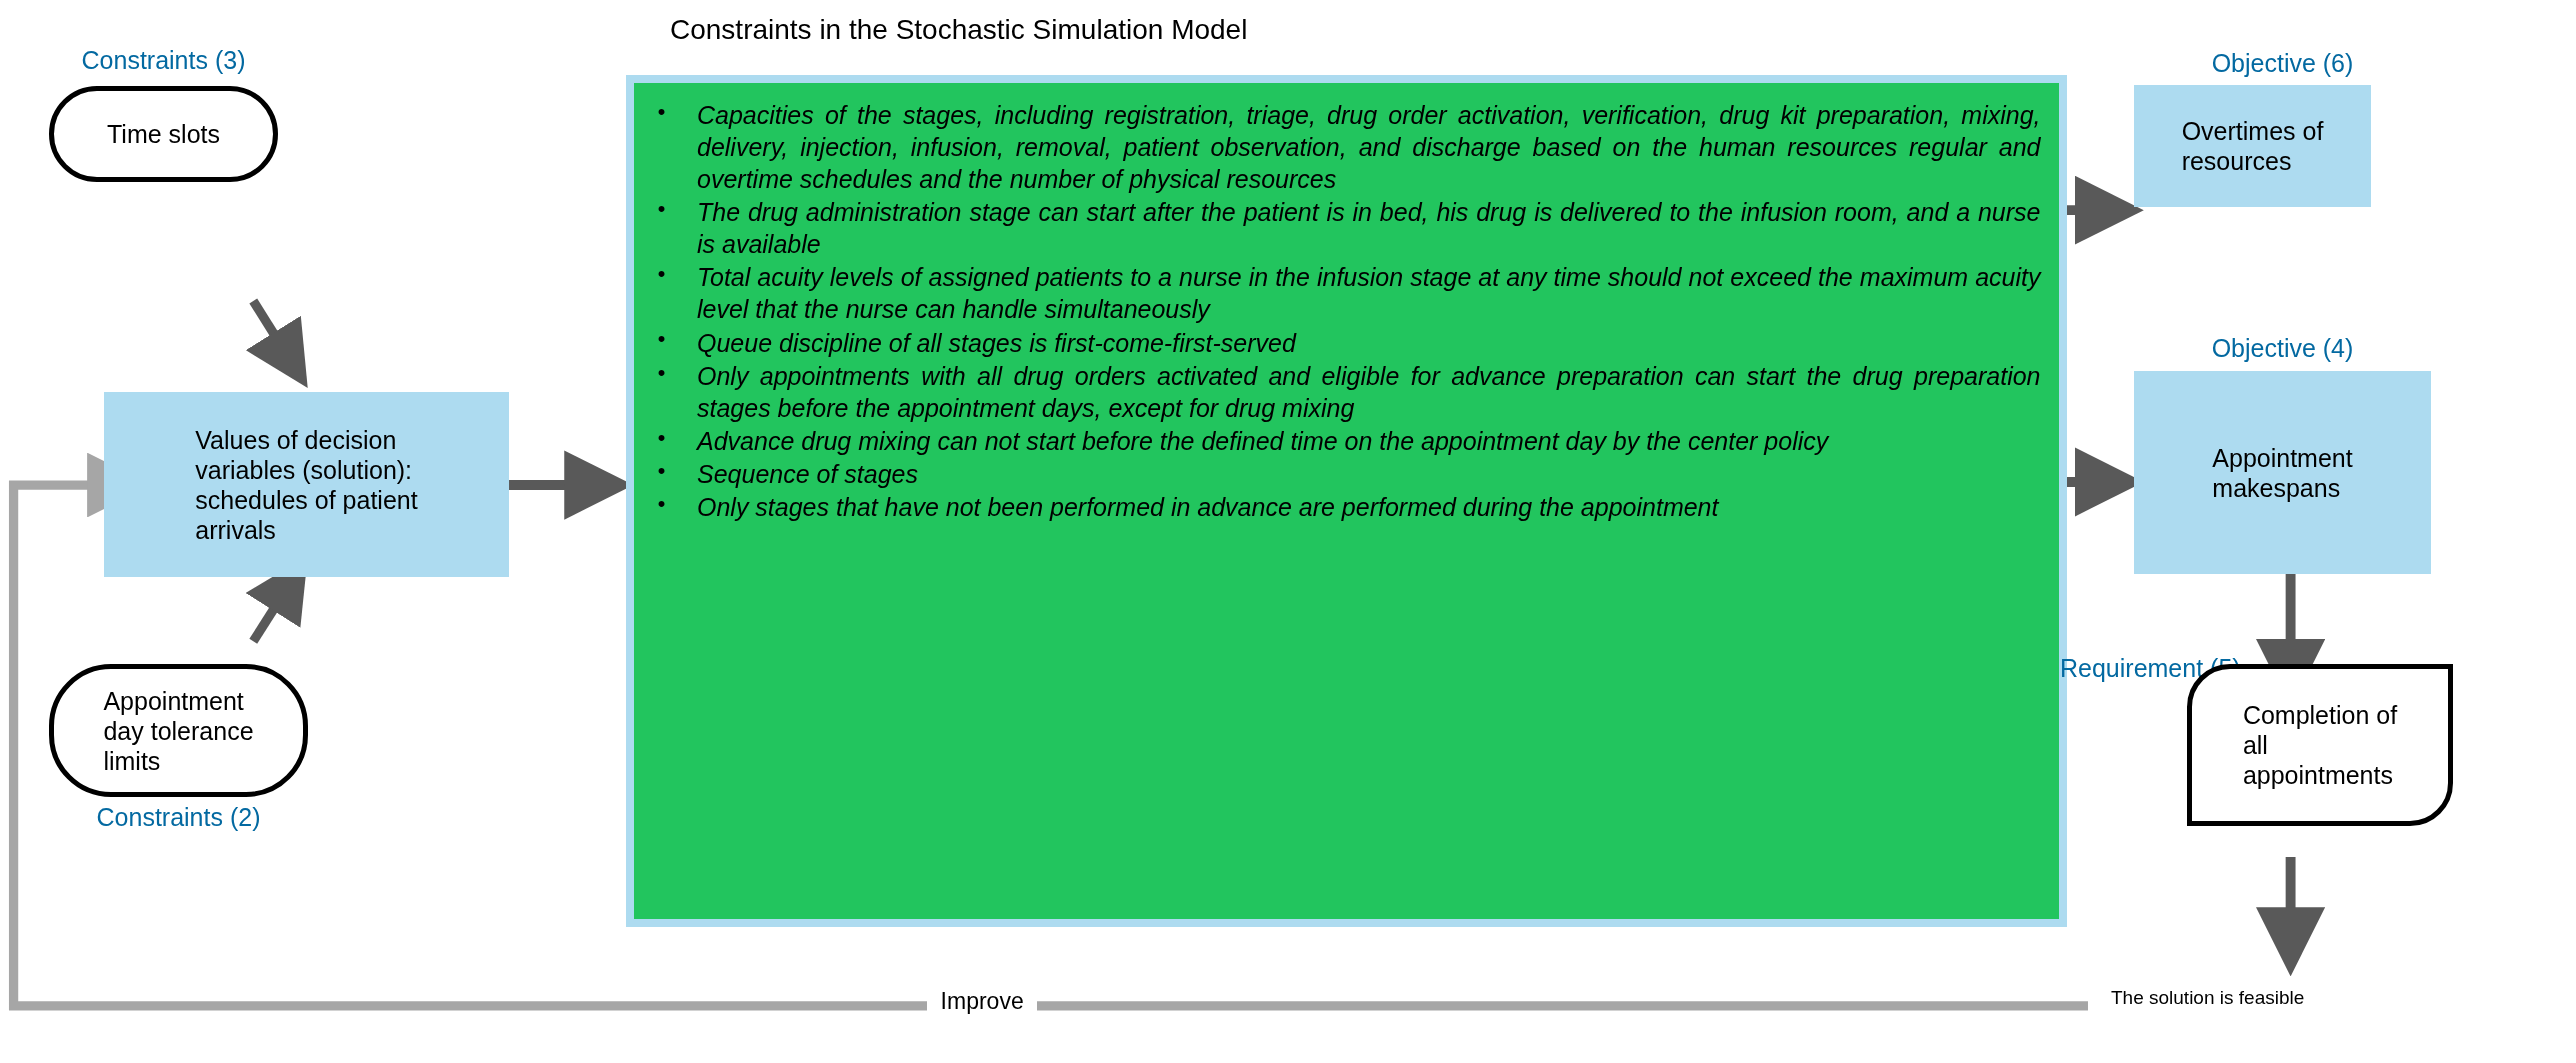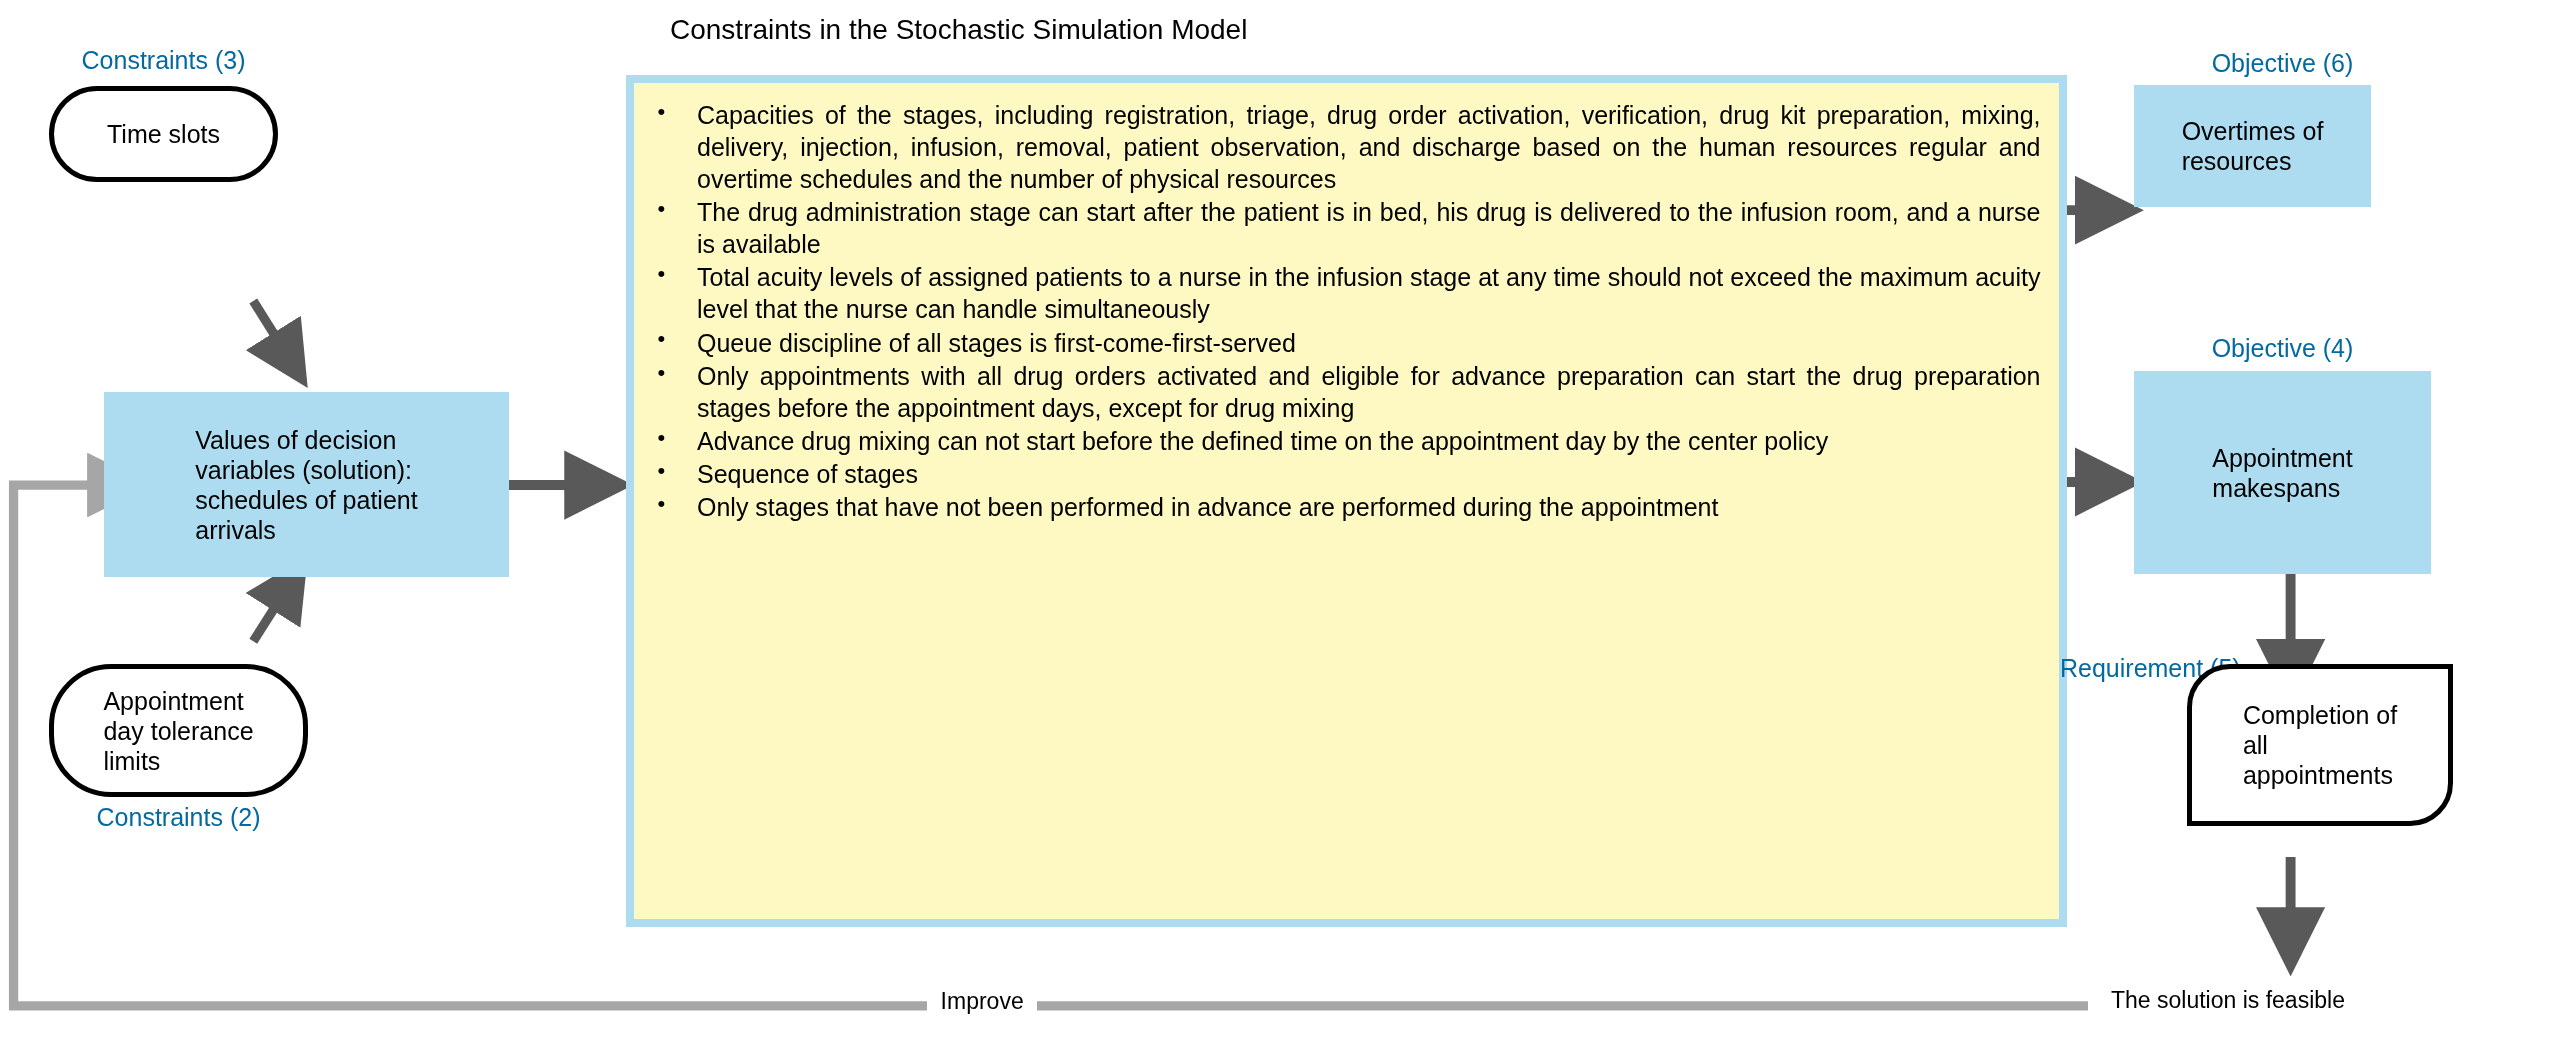--- a/index.html
+++ b/index.html
@@ -68,22 +68,23 @@
     background: #addbf0;
     display: flex;
     align-items: center;
     justify-content: center;
     padding: 5px 8.6px;
   }
 
   
   .panel {
     box-sizing: border-box;
-    background: #fef9c3;
+    background: #22c55e;
     border: 8px solid #addbf0;
+    font-style: italic;
   }
   .panel-title {
     font-size: 28px;
     color: #000;
     white-space: nowrap;
   }
   ul.bullets {
     list-style: none;
     margin: 0;
     padding: 16px 18.5px 6.2px 15px;
@@ -106,21 +107,21 @@
     line-height: 1.28;
   }
 
   .improve-label {
     font-size: 23px;
     background: #ffffff;
     padding: 0 13.6px;
     white-space: nowrap;
   }
   .feasible-label {
-    font-size: 23px;
+    font-size: 19px;
     white-space: nowrap;
   }
 </style>
 </head>
 <body>
 
 <div id="canvas">
 
   <svg class="edges" viewBox="0 0 4170 1722">
     <defs>

